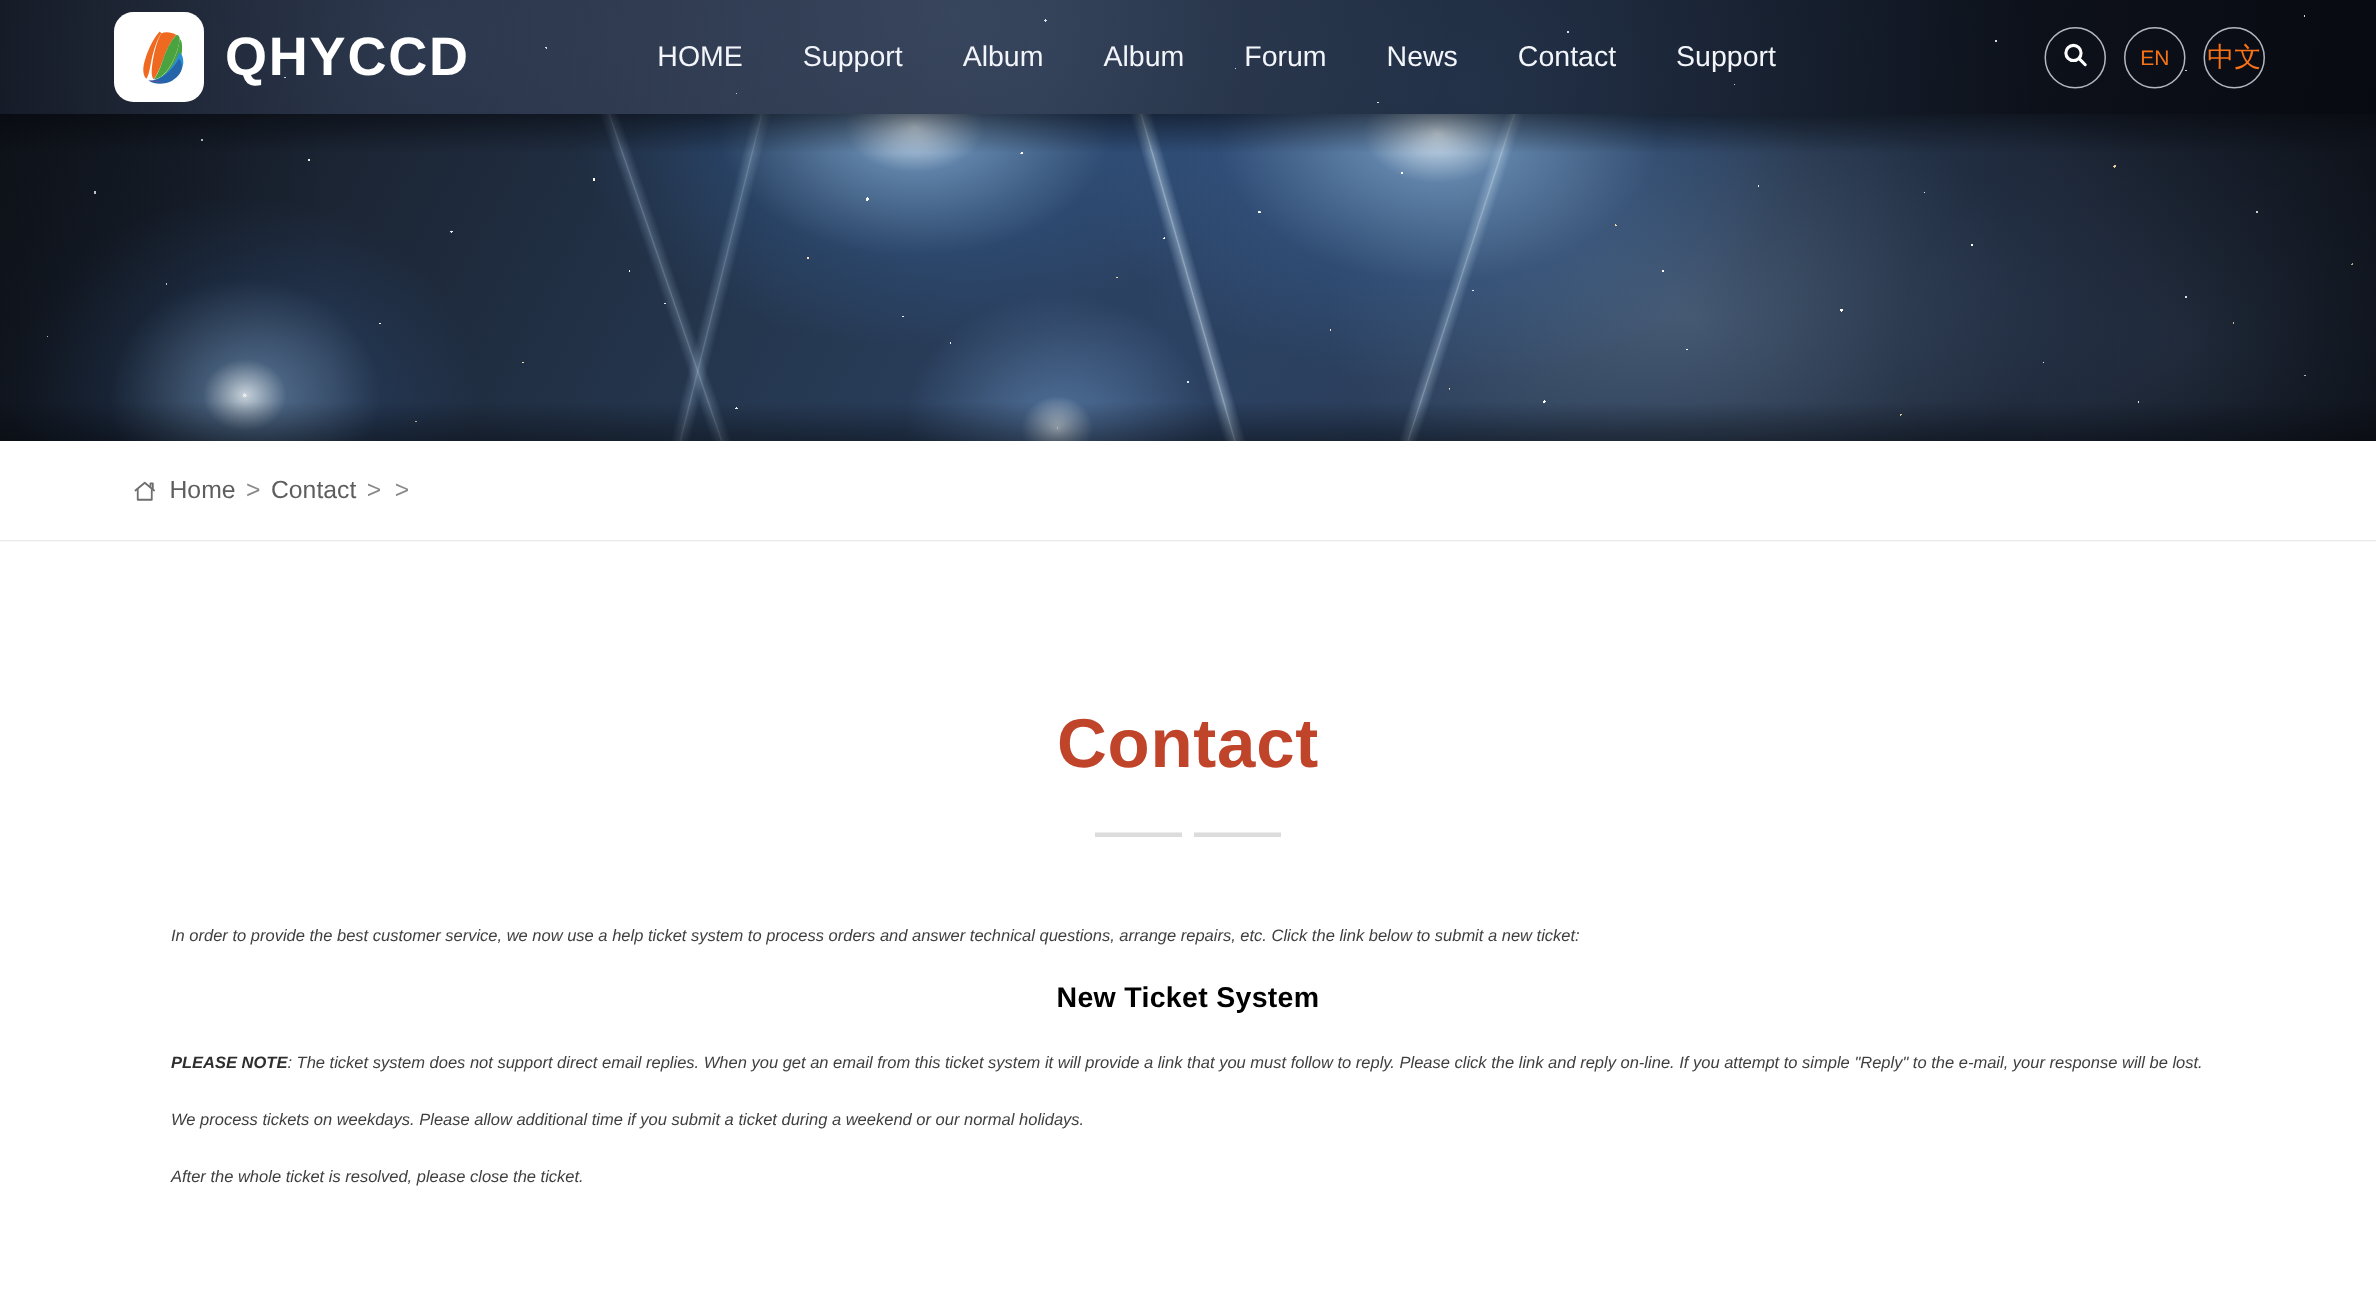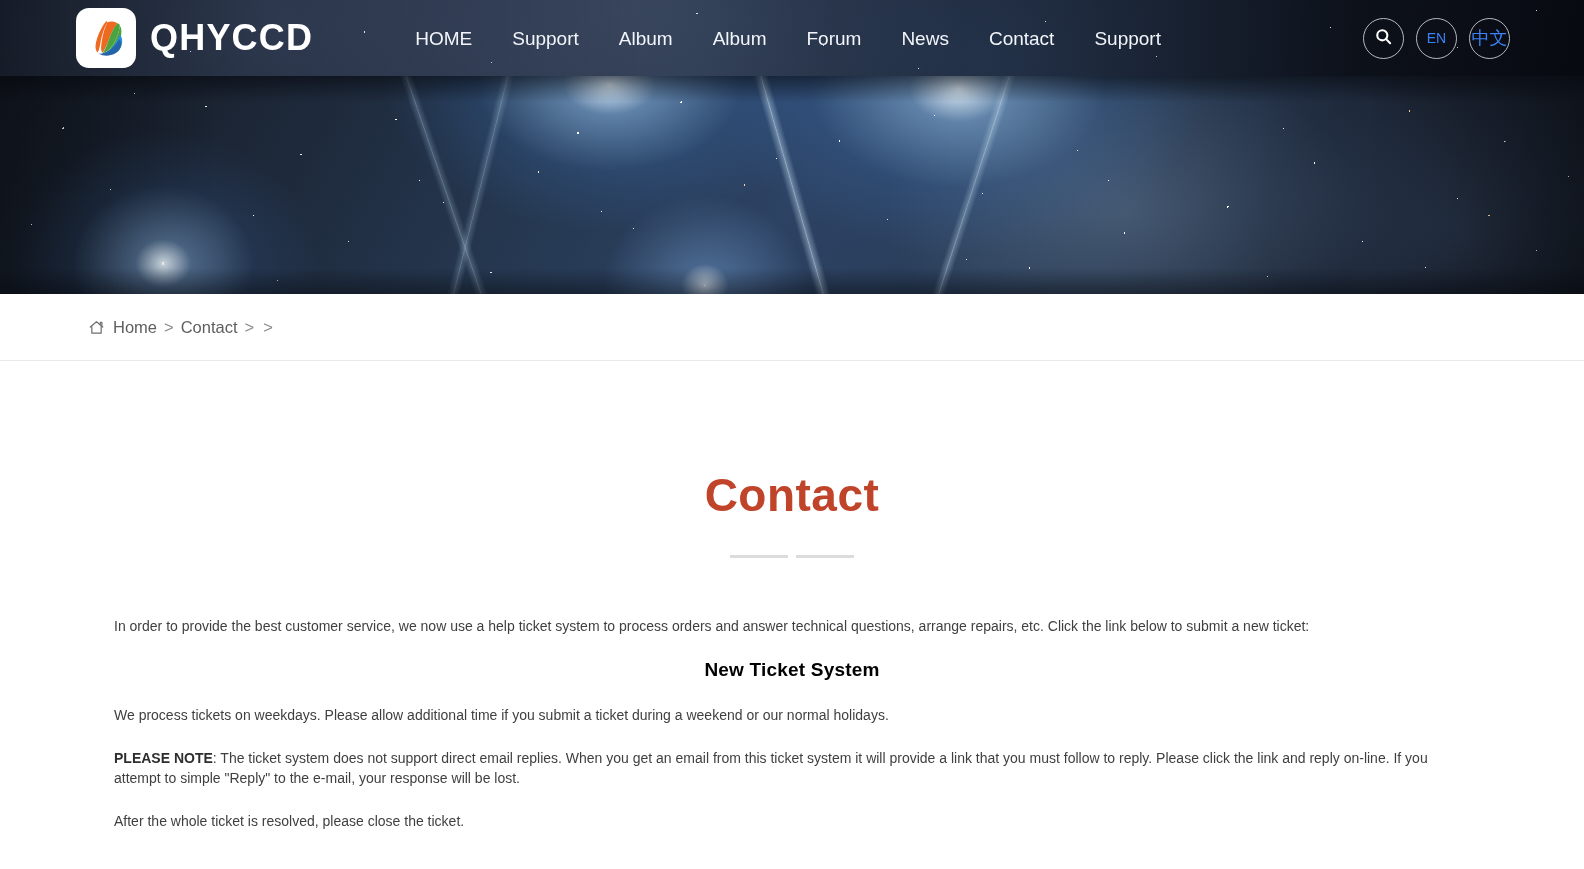--- a/index.html
+++ b/index.html
@@ -44,20 +44,21 @@
       radial-gradient(1px 1px at 92% 62%, #e3ecff 50%, transparent 51%),
       radial-gradient(1.1px 1.1px at 97% 14%, #fff 50%, transparent 51%),
       radial-gradient(1px 1px at 58% 90%, #fff 50%, transparent 51%);
     opacity: 0.85;
   }
   .header-inner {
     position: relative;
     height: 100%;
     display: flex;
     z-index: 3;
+    gap: 23px;
   }
 
   
   .logo-link {
     display: flex;
     align-items: center;
     margin-left: 76px;
     text-decoration: none;
   }
   .logo-mark {
@@ -99,21 +100,21 @@
     align-items: center;
     margin-left: auto;
     margin-right: 74px;
     gap: 12px;
   }
   .circle-btn {
     width: 41px; height: 41px;
     border-radius: 50%;
     border: 1.5px solid rgba(235,240,250,0.75);
     display: flex; align-items: center; justify-content: center;
-    color: #3b82f6;
+    color: #f97316;
     font-size: 14px;
     background: transparent;
     cursor: pointer;
     padding: 0;
     font-family: "Liberation Sans", sans-serif;
   }
   .circle-btn.cn { font-size: 18px; }
 
   
   .banner {
@@ -257,23 +258,24 @@
   }
 
   .content {
     margin: 0 auto;
     width: 1360px;
     padding: 0 2px;
     margin-top: 58px;
   }
   .content p {
     margin: 0 0 24px 0;
-    font-size: 14px;
+    font-size: 11px;
     line-height: 1.48;
     color: #3f3f3f;
+    font-style: italic;
   }
   .content p.tight { margin-bottom: 22px; }
   .content strong { font-weight: bold; color: #2e2e2e; }
   .ticket-link-wrap {
     text-align: center;
     margin: 22px 0 24px 0;
   }
   .ticket-link {
     font-size: 19px;
     font-weight: bold;
@@ -366,20 +368,20 @@
   </div>
 
   <div class="content">
 
     <p class="tight">In order to provide the best customer service, we now use a help ticket system to process orders and answer technical questions, arrange repairs, etc.  Click the link below to submit a new ticket:</p>
 
     <div class="ticket-link-wrap">
       <a class="ticket-link" href="#">New Ticket System</a>
     </div>
 
+    <p class="tight"><strong>PLEASE NOTE</strong><span>: The ticket system does not support direct email replies.  When you get an email from this ticket system it will provide a link that you must follow to reply.  Please click the link and reply on-line.  If you attempt to simple "Reply" to the e-mail, your response will be lost.</span></p>
+
     <p class="tight">We process tickets on weekdays.  Please allow additional time if you submit a ticket during a weekend or our normal holidays.</p>
-
-    <p class="tight"><strong>PLEASE NOTE</strong><span>: The ticket system does not support direct email replies.  When you get an email from this ticket system it will provide a link that you must follow to reply.  Please click the link and reply on-line.  If you attempt to simple "Reply" to the e-mail, your response will be lost.</span></p>
 
     <p>After the whole ticket is resolved, please close the ticket.</p>
 
   </div>
 </div>
 
 </body></html>

